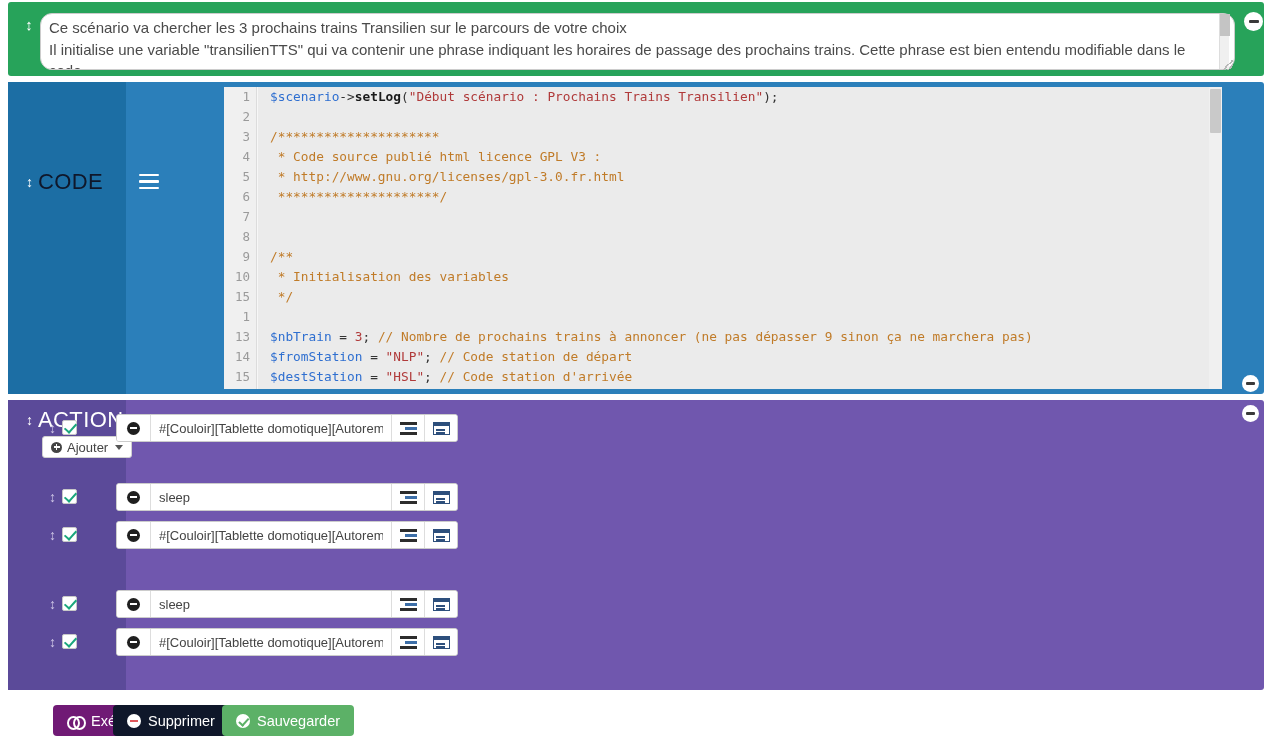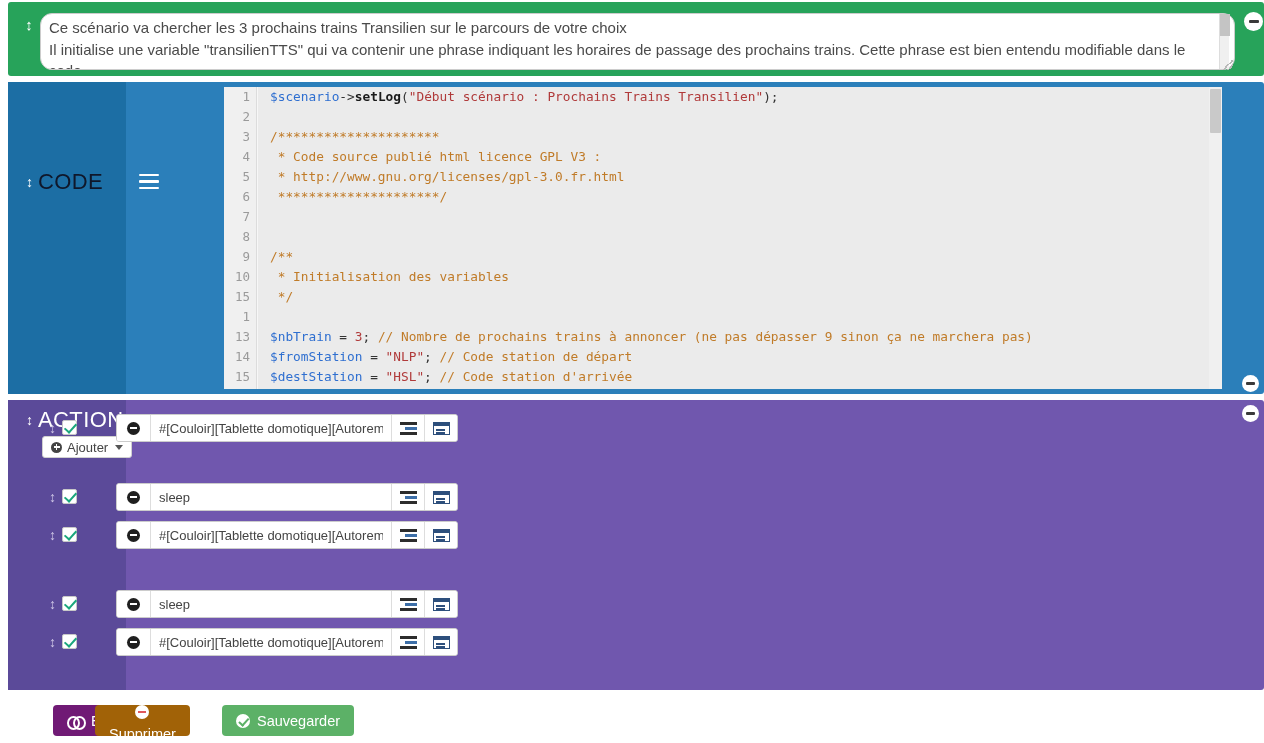--- a/index.html
+++ b/index.html
@@ -204,21 +204,21 @@
   }
 
   
   .footer { position: absolute; left: 0; top: 697px; width: 1264px; height: 46px; background: #fff; }
   .fbtn {
     position: absolute; top: 8px; height: 31px; border-radius: 4px;
     color: #fff; font-size: 14.5px; display: flex; align-items: center; gap: 7px;
     padding: 0 14px; cursor: pointer; border: none;
   }
   .fbtn.exec { left: 11px; background: #701a75; margin-left: 42px; }
-  .fbtn.del  { left: 95px; background: #a16207; flex-direction: column; }
+  .fbtn.del  { left: 113px; background: #0f172a; }
   .fbtn.save { left: 222px; background: #5cb167; }
   .ico-chain { width: 17px; height: 10px; position: relative; }
   .ico-chain::before, .ico-chain::after {
     content: ""; position: absolute; top: 0; width: 9px; height: 10px;
     border: 2.2px solid #fff; border-radius: 50%;
   }
   .ico-chain::before { left: 0; }
   .ico-chain::after  { left: 6px; }
   .ico-minus-w {
     width: 14px; height: 14px; border-radius: 50%; background: #fff; position: relative; flex: 0 0 auto;

